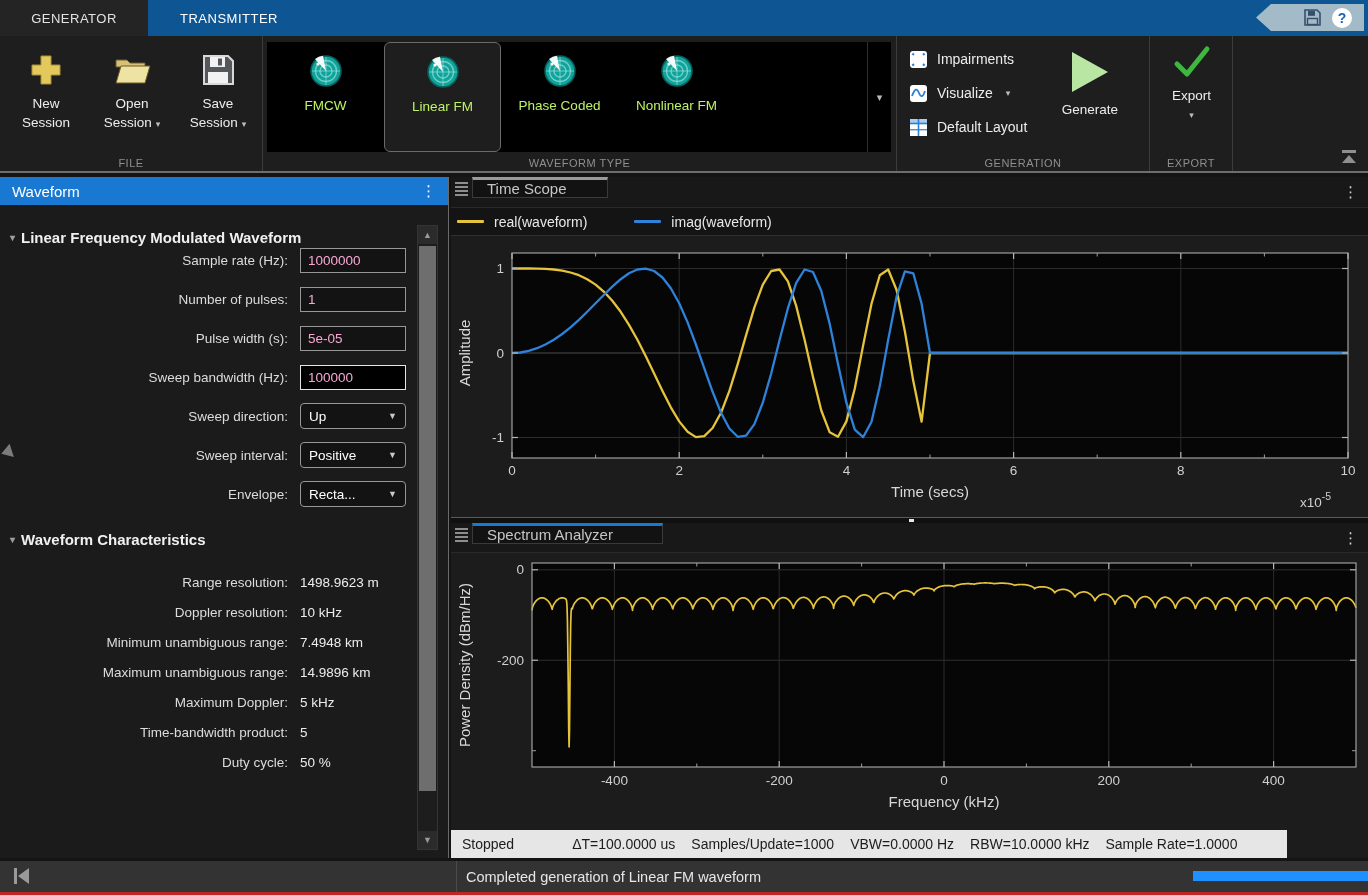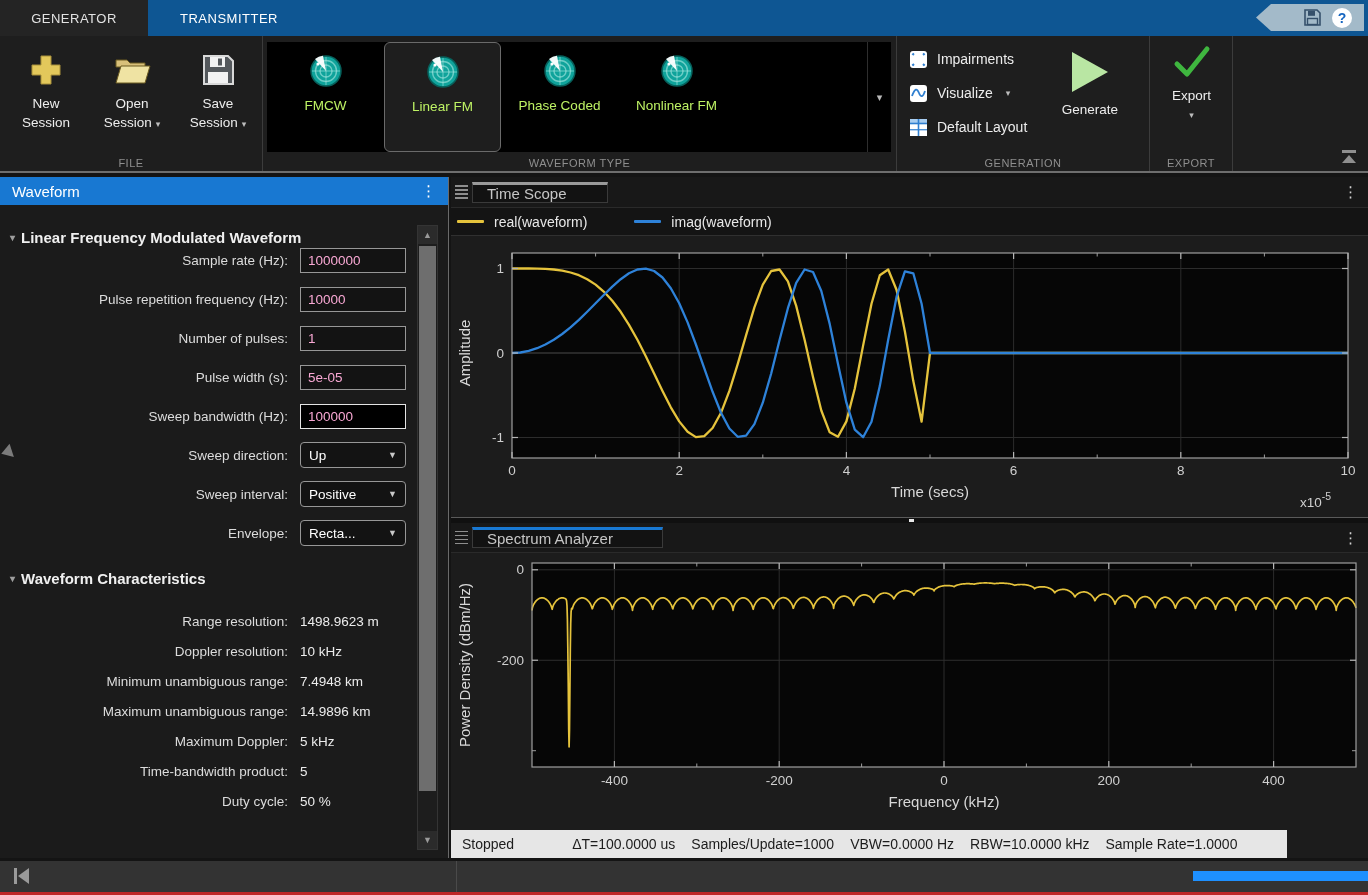--- a/index.html
+++ b/index.html
@@ -89,21 +89,21 @@
   .sb-up { top:0; } .sb-down { bottom:0; }
   .sb-thumb { position:absolute; left:1px; top:20px; width:17px; height:545px; background:#6e6e6e; }
 
   .panel-collapse { position:absolute; left:1px; top:268px; width:0; height:0;
                     border-top:7px solid transparent; border-bottom:7px solid transparent;
                     border-right:11px solid #8c8c8c; transform:rotate(-18deg); opacity:.85; }
 
   
   .scopes { position:absolute; left:451px; top:0; width:917px; height:681px; background:#1c1c1c; }
   .pane-tabbar { position:relative; height:31px; background:#181818; border-bottom:1px solid #2a2a2a;
-                 display:flex; align-items:center; }
+                 display:flex; align-items:flex-start; }
   .grip { width:13px; margin:5px 4px 5px 4px; display:flex; flex-direction:column; justify-content:center; gap:2.5px; }
   .grip i { display:block; height:1.5px; background:#8e8e8e; }
   .scope-tab { margin-top:0; width:136px; background:#121212; border:1px solid #3a3a3a;
                display:flex; align-items:center; padding-left:14px; font-size:15px; color:#c6c6c6; }
   .scope-tab.time { border-top:3px solid #9a9a9a; }
   .scope-tab.spec { width:191px; border-top:3px solid #1878d2; }
   .pane-ellipsis { margin-left:auto; margin-right:10px; align-self:center; color:#d0d0d0; font-size:15px; }
   .legend-row { height:28px; background:#141414; border-bottom:1px solid #303030; display:flex; align-items:center;
                 padding-left:6px; }
   .legend-swatch { width:27px; height:3px; border-radius:1px; }
@@ -321,24 +321,20 @@
       </div>
       <div class="panel-body">
         <div class="section-title">
           <span class="tri">▾</span>
           <span>Linear Frequency Modulated Waveform</span>
         </div>
 
         <div class="field-row">
           <label>Sample rate (Hz):</label>
           <input value="1000000" style="">
-        </div>
-        <div class="field-row">
-          <label>Pulse repetition frequency (Hz):</label>
-          <input value="10000" style="">
         </div>
         <div class="field-row">
           <label>Number of pulses:</label>
           <input value="1" style="">
         </div>
         <div class="field-row">
           <label>Pulse width (s):</label>
           <input value="5e-05" style="">
         </div>
         <div class="field-row">
@@ -557,16 +553,17 @@
       </div>
     </div>
   </div>
 
   <div class="statusbar">
     <div class="sb-collapse">
       <span class="bar"></span>
         <span class="tri"></span>
     </div>
     <div class="sb-divider"></div>
+    <div class="sb-message">Completed generation of Linear FM waveform</div>
     <div class="sb-progress"></div>
   </div>
   <div class="redline"></div>
 </div>
 
 </body></html>

